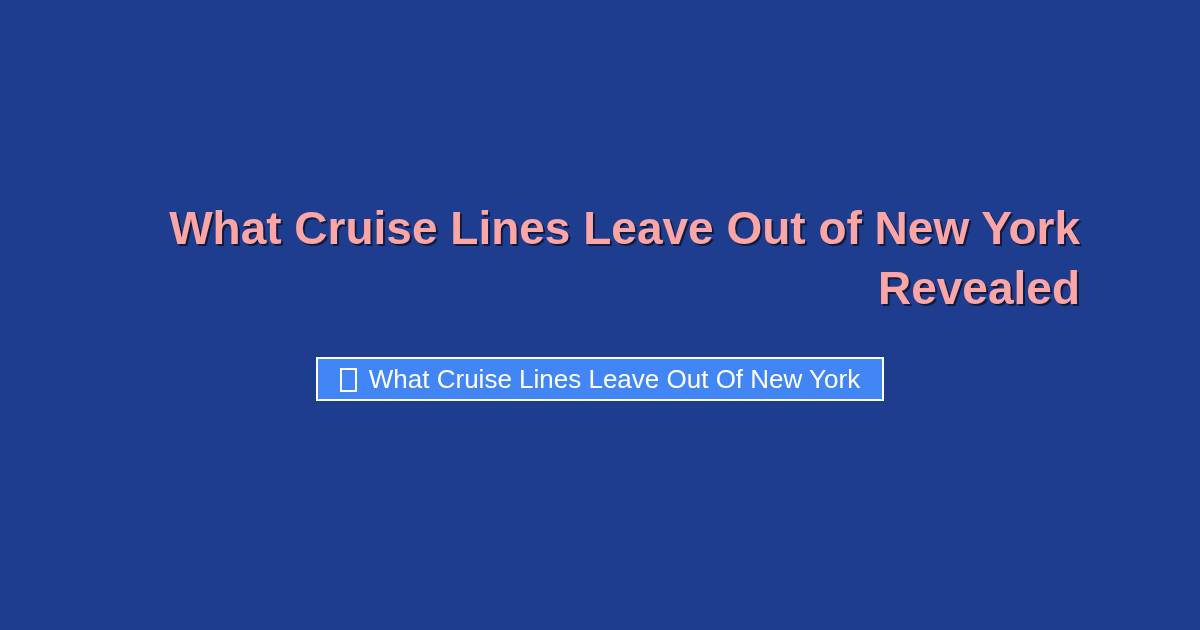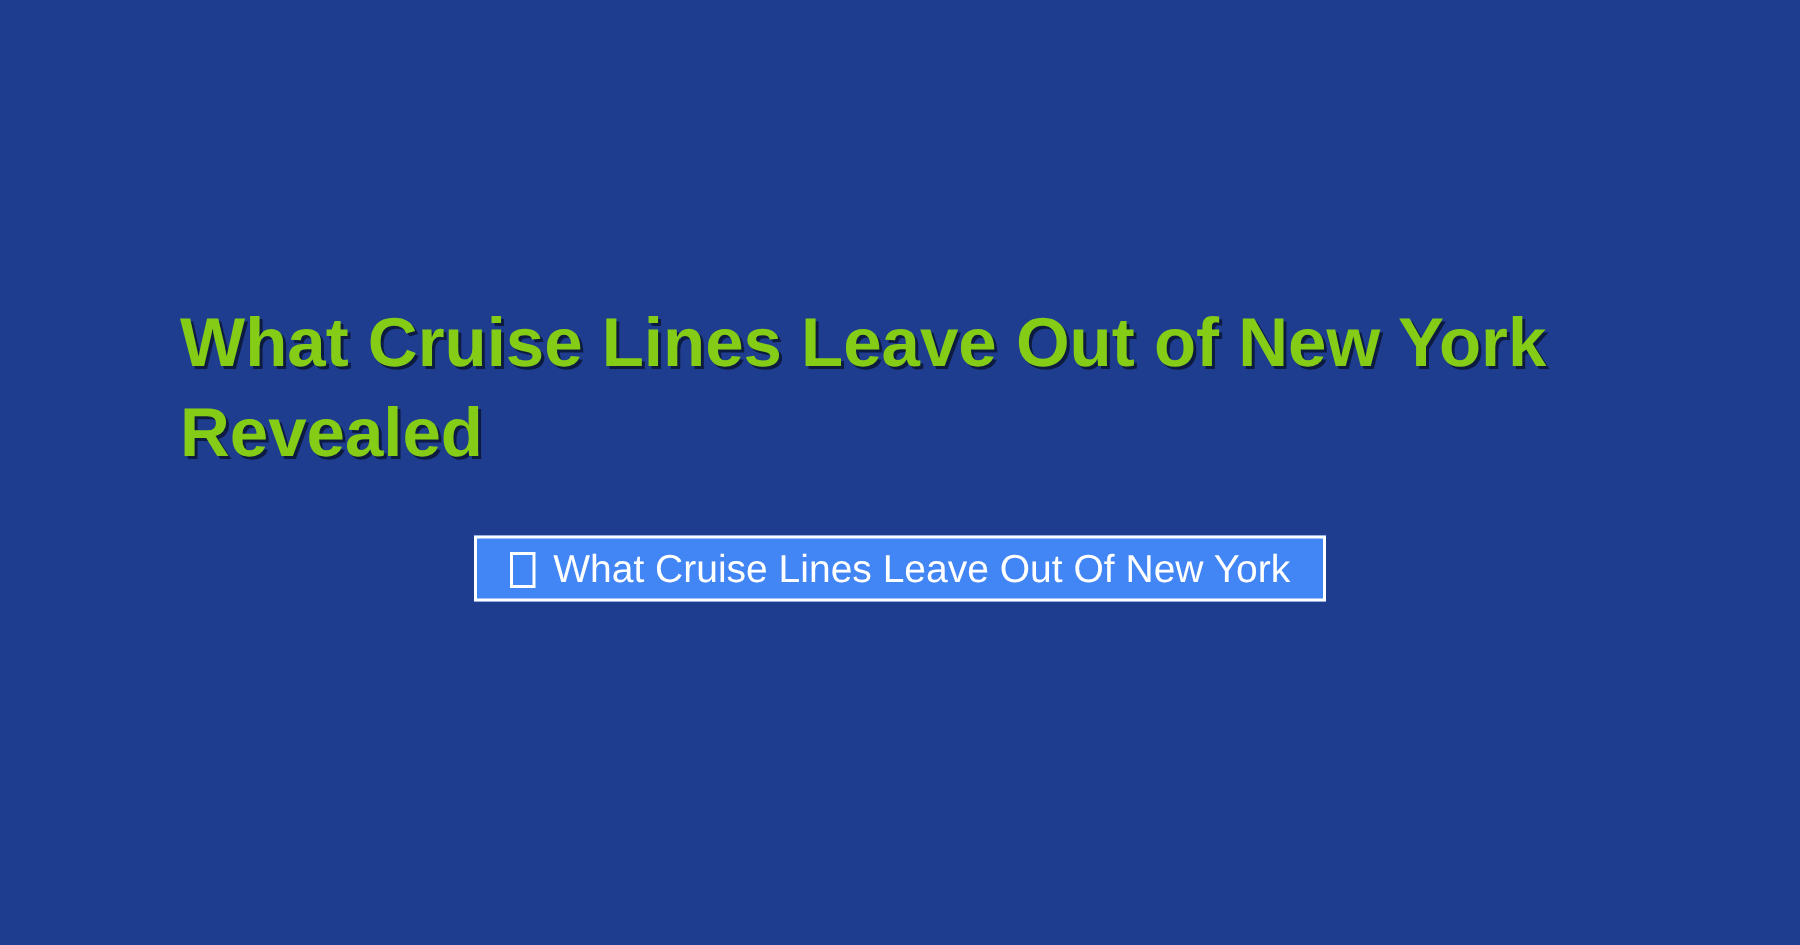--- a/index.html
+++ b/index.html
@@ -28,22 +28,22 @@
     box-sizing: border-box;
   }
 
   .headline {
     width: 960px;
     margin: 0;
     padding: 0;
     position: absolute;
     top: 198px;
     left: 120px;
-    text-align: left;
-    color: #84cc16;
+    text-align: right;
+    color: #fca5a5;
     font-family: "Liberation Sans", "DejaVu Sans", sans-serif;
     font-size: 46px;
     font-weight: 700;
     line-height: 60px;
     letter-spacing: 0px;
     text-shadow: 2px 2px 0px rgba(0, 0, 0, 0.55);
     white-space: normal;
   }
 
   .cta-wrap {

